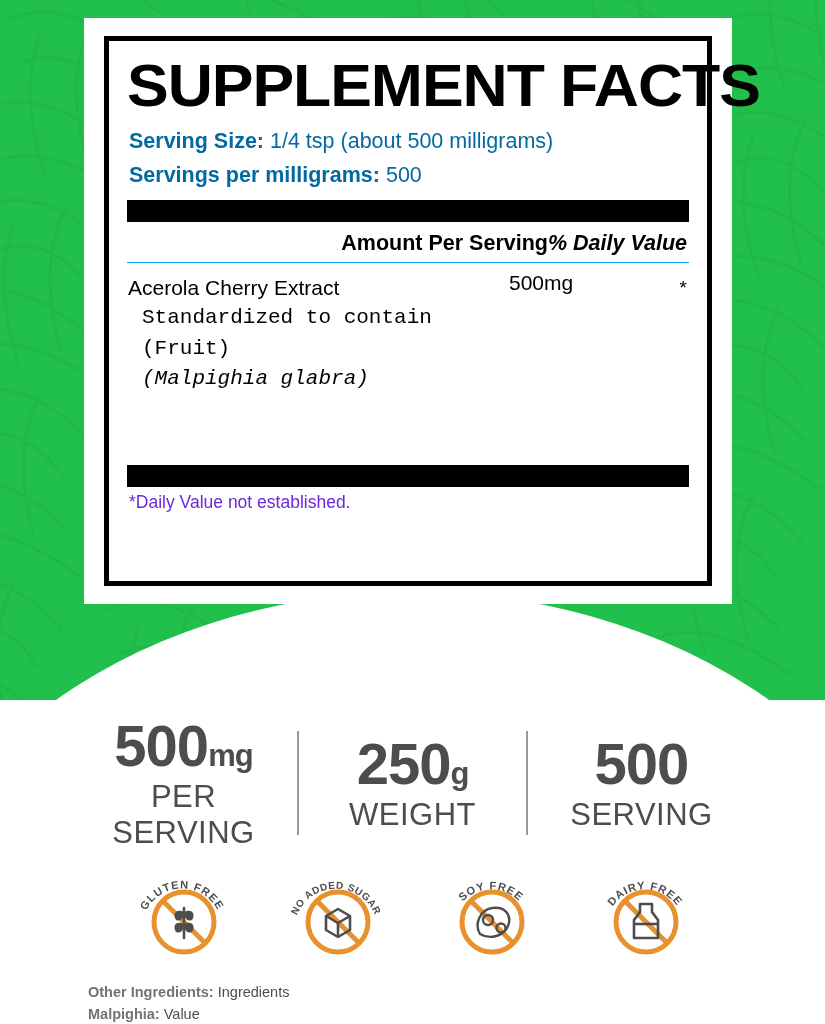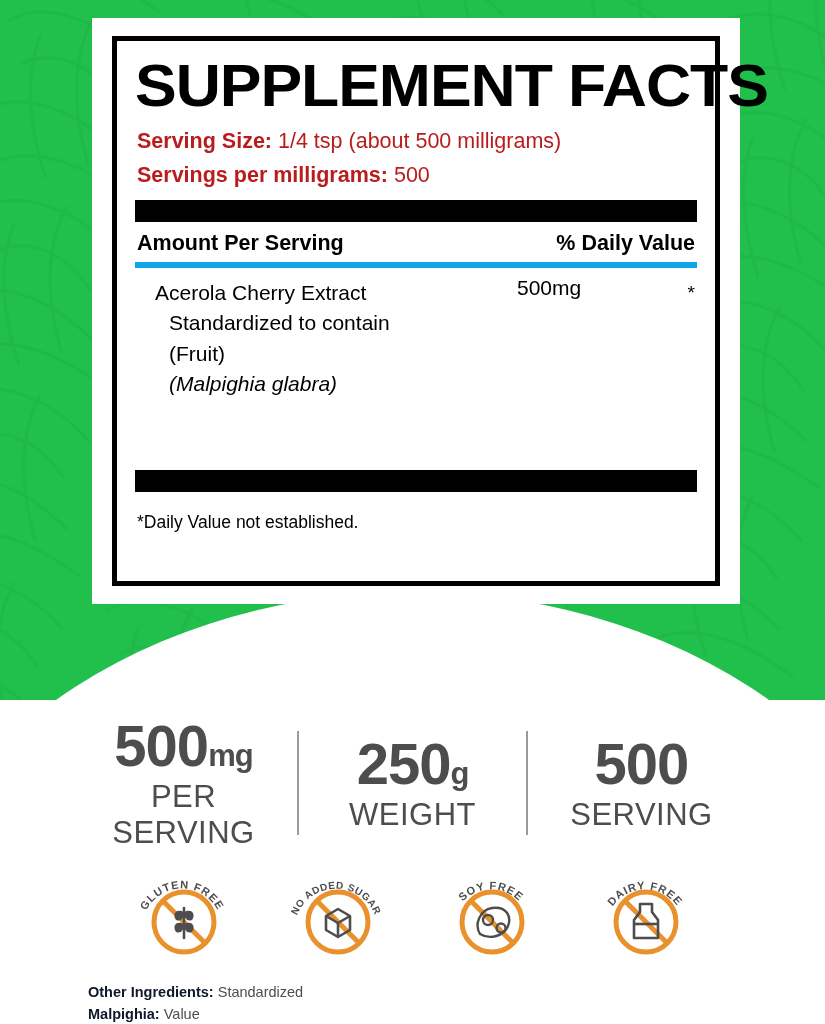--- a/index.html
+++ b/index.html
@@ -39,21 +39,21 @@
     top: 592px;
     width: 1065px;
     height: 420px;
     background: #ffffff;
     border-radius: 50% 50% 0 0 / 100% 100% 0 0;
   }
 
   
   .facts-outer {
     position: absolute;
-    left: 92px;
+    left: 84px;
     top: 18px;
     width: 648px;
     height: 586px;
     background: #ffffff;
     box-sizing: border-box;
   }
   .facts-inner {
     position: absolute;
     left: 20px;
     top: 18px;
@@ -70,56 +70,56 @@
     letter-spacing: -1px;
     line-height: 1;
     color: #000;
     margin: 6px 0 12px 0;
     white-space: nowrap;
     transform: scaleX(1.06);
     transform-origin: left center;
   }
   .serving-line {
     font-size: 21.5px;
-    color: #b91c1c;
+    color: #0369a1;
     margin: 0 0 6px 2px;
     line-height: 1.3;
   }
   .serving-line b { font-weight: bold; }
 
   .bar-thick {
     height: 22px;
     background: #000;
     margin: 10px 0 0 0;
   }
   .row-amount {
     display: flex;
-    justify-content: space-between;
+    justify-content: flex-end;
     align-items: flex-end;
     font-weight: bold;
     font-size: 21.5px;
     color: #000;
     padding: 9px 0 6px 2px;
-    border-bottom: 6px solid #0ea5e9;
-  }
-  .row-amount .dv { padding-right: 2px; }
+    border-bottom: 1px solid #0ea5e9;
+  }
+  .row-amount .dv { padding-right: 2px; font-style: italic; }
 
   .ingredient-block {
     position: relative;
     min-height: 190px;
     padding-top: 10px;
   }
   .ing-name {
     font-size: 21px;
     line-height: 1.45;
     color: #000;
-    margin-left: 20px;
+    margin-left: 1px;
     width: 400px;
   }
-  .ing-name .indent { display: block; padding-left: 14px; }
+  .ing-name .indent { display: block; padding-left: 14px; font-family: Liberation Mono, monospace; }
   .ing-name .ital { font-style: italic; }
   .ing-amt {
     position: absolute;
     left: 382px;
     top: 8px;
     font-size: 21px;
     color: #000;
   }
   .ing-star {
     position: absolute;
@@ -128,22 +128,22 @@
     font-size: 19px;
     color: #000;
   }
   .bar-thick-bottom {
     height: 22px;
     background: #000;
     margin-top: 2px;
   }
   .footnote {
     font-size: 17.5px;
-    color: #000000;
-    margin: 20px 0 0 2px;
+    color: #6d28d9;
+    margin: 5px 0 0 2px;
   }
 
   
   .stats {
     position: absolute;
     left: 0;
     top: 716px;
     width: 825px;
     display: flex;
     justify-content: center;
@@ -194,21 +194,21 @@
 
   
   .bottom-text {
     position: absolute;
     left: 88px;
     top: 982px;
     font-size: 14.5px;
     color: #4d4d4d;
     line-height: 1.5;
   }
-  .bottom-text b { font-weight: bold; color: #0f172a; }
+  .bottom-text b { font-weight: bold; color: #737373; }
 </style>
 </head>
 <body>
 
 <div class="green-area">
   <svg class="leaf-texture" viewBox="0 0 825 700" preserveAspectRatio="none">
     <defs>
       <pattern id="leafpat" width="180" height="190" patternUnits="userSpaceOnUse" patternTransform="rotate(8)">
         <g fill="none" stroke="#1fb446" stroke-width="3">
           <path d="M10 20 C 50 -10, 110 10, 150 45"></path>
@@ -360,19 +360,19 @@
         <path d="M44 68 L68 68"></path>
       </g>
     </svg>
   </div>
 
 </div>
 
 <div class="bottom-text">
   <div>
     <b>Other Ingredients:</b>
-    <span>Standardized</span>
+    <span>Ingredients</span>
   </div>
   <div>
     <b>Malpighia:</b>
     <span>Value</span>
   </div>
 </div>
 
 </body></html>

